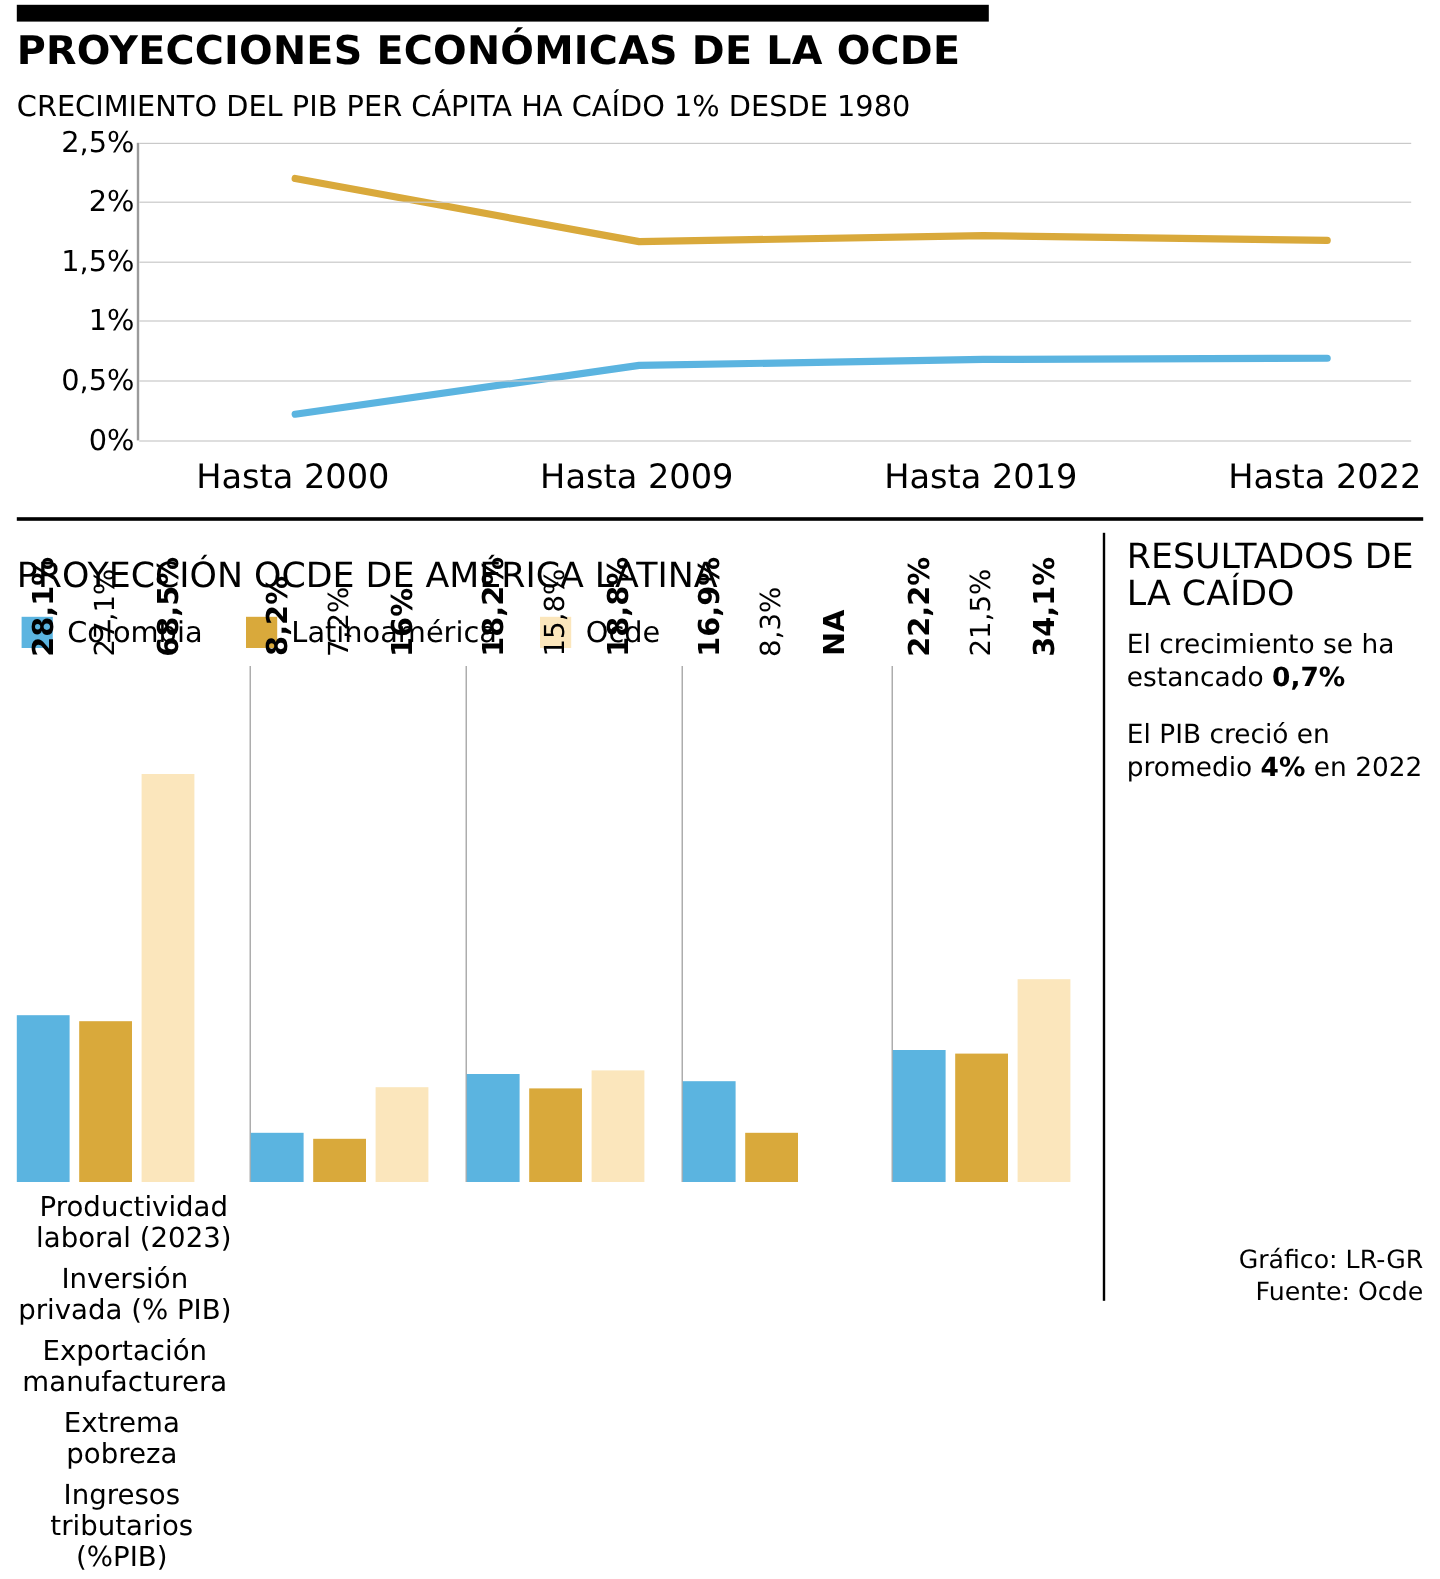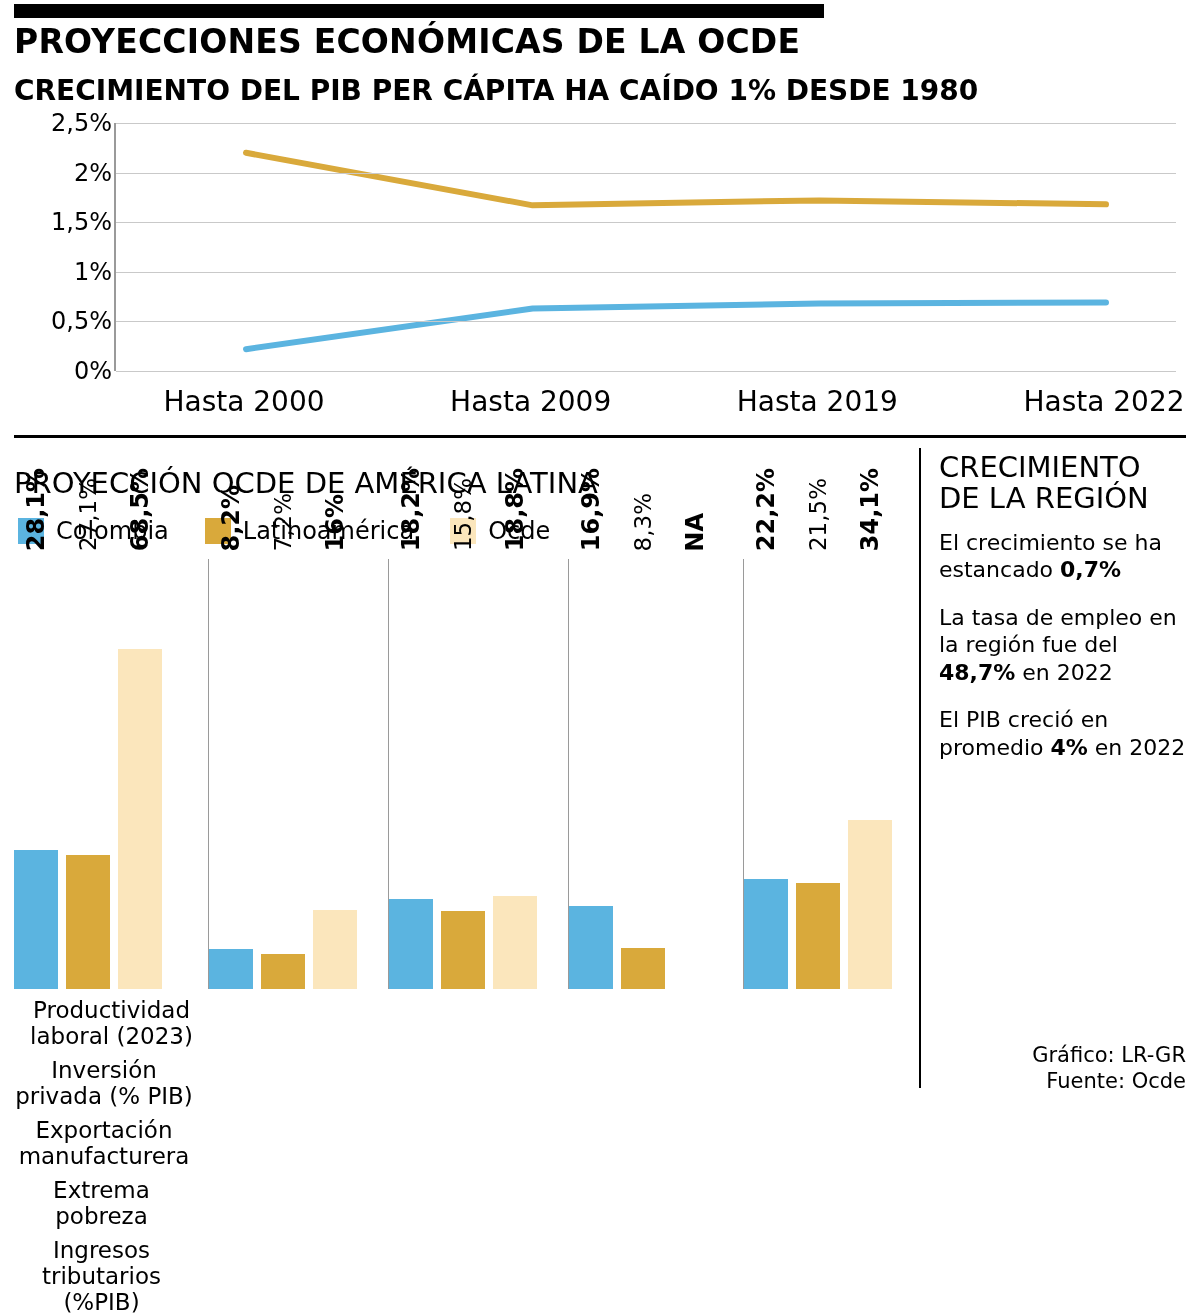--- a/index.html
+++ b/index.html
@@ -30,22 +30,22 @@
     margin: 4px 0 6px 0;
   }
   .headline {
     font-size: 33px;
     font-weight: bold;
     letter-spacing: 0.2px;
     line-height: 1.1;
     margin: 0 0 16px 0;
   }
   .subhead {
-    font-size: 28px;
-    font-weight: bold;
+    font-size: 24px;
+    font-weight: normal;
     line-height: 1.1;
     margin: 0 0 6px 0;
   }
   
   .line-legend {
     display: flex;
     gap: 56px;
     margin: 22px 0 10px 134px;
   }
   .legend-entry {
@@ -348,24 +348,23 @@
             <div class="group-label" style="width: 195px;">Productividad laboral (2023)</div>
             <div class="group-label" style="width: 180px;">Inversión privada (% PIB)</div>
             <div class="group-label" style="width: 180px;">Exportación manufacturera</div>
             <div class="group-label" style="width: 175px;">Extrema pobreza</div>
             <div class="group-label" style="width: 175px;">Ingresos tributarios (%PIB)</div>
           </div>
       </div>
     </div>
 
     <div class="lower-right">
-      <div class="rr-title">CRECIMIENTO DE LA REGIÓN</div>
+      <div class="rr-title">RESULTADOS DE LA CAÍDO</div>
       <div id="results-list">
           <div class="rr-block"><span>El crecimiento se ha estancado </span><b>0,7%</b><span></span></div>
-          <div class="rr-block"><span>La tasa de empleo en la región fue del </span><b>48,7%</b><span> en 2022</span></div>
           <div class="rr-block"><span>El PIB creció en promedio </span><b>4%</b><span> en 2022</span></div>
         </div>
       <div class="credits">
         <div>Gráfico: LR-GR</div>
         <div>Fuente: Ocde</div>
       </div>
     </div>
 
   </div>
 

